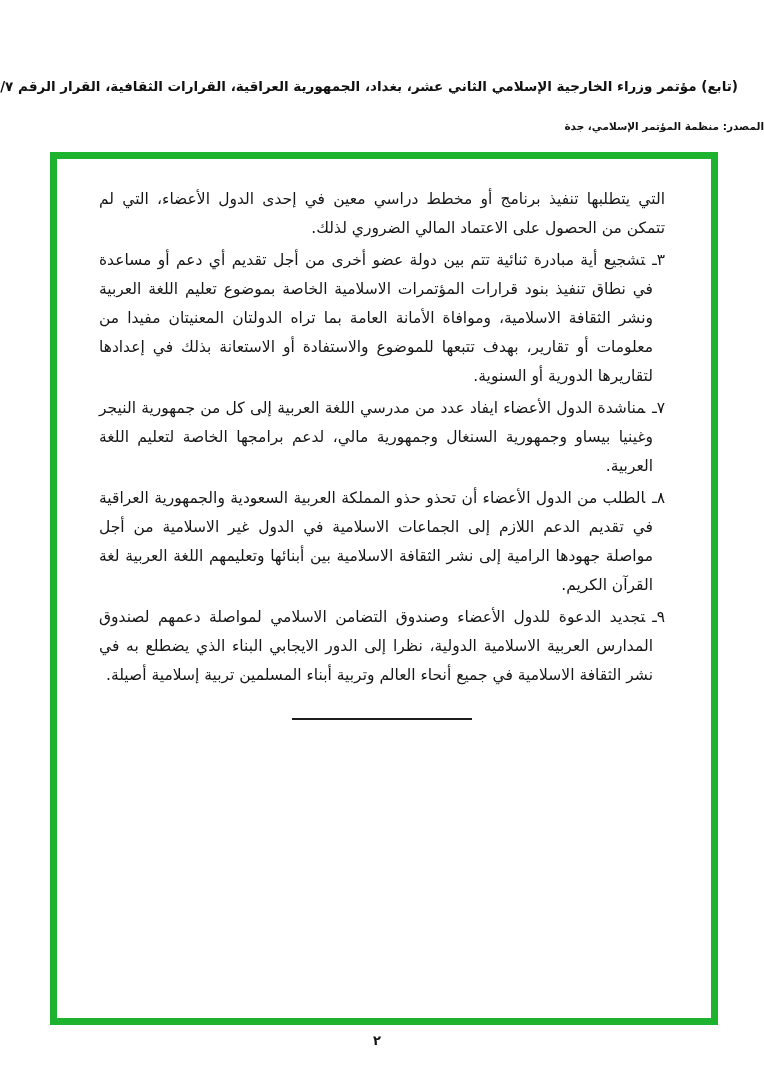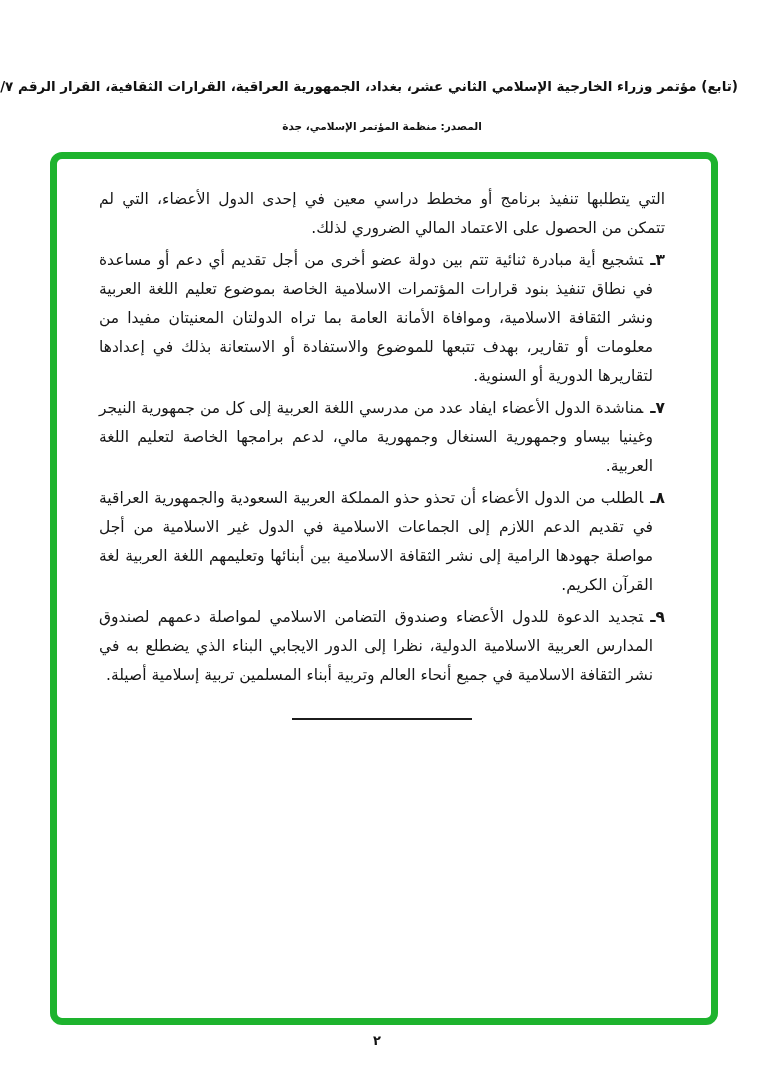--- a/index.html
+++ b/index.html
@@ -26,35 +26,35 @@
     color: #111;
     letter-spacing: 0px;
     white-space: nowrap;
   }
   .source-line {
     position: absolute;
     top: 120px;
     left: 0;
     right: 0;
     direction: rtl;
-    text-align: center;
+    text-align: right;
     font-size: 10.5px;
     font-weight: bold;
     color: #111;
   }
 
   
   .decree-box {
     position: absolute;
     left: 50px;
     top: 152px;
     width: 668px;
     height: 873px;
     border: 7px solid #1eb32e;
-    border-radius: 12px;
+    border-radius: 0;
     background: #ffffff;
   }
 
   
   .content {
     direction: rtl;
     text-align: justify;
     padding: 26px 46px 0 42px;
     font-size: 15.5px;
     line-height: 29px;
@@ -62,21 +62,21 @@
   }
   .intro-para {
     margin-bottom: 3px;
   }
   .res-item {
     padding-right: 12px;   
     text-indent: -12px;
     margin-bottom: 3px;
   }
   .item-number {
-    font-weight: bold;
+    font-weight: normal;
     margin-left: 7px; 
   }
 
   .separator-line {
     width: 180px;
     height: 2px;
     background: #1c1c1c;
     margin: 28px auto 0 auto;
   }
 

